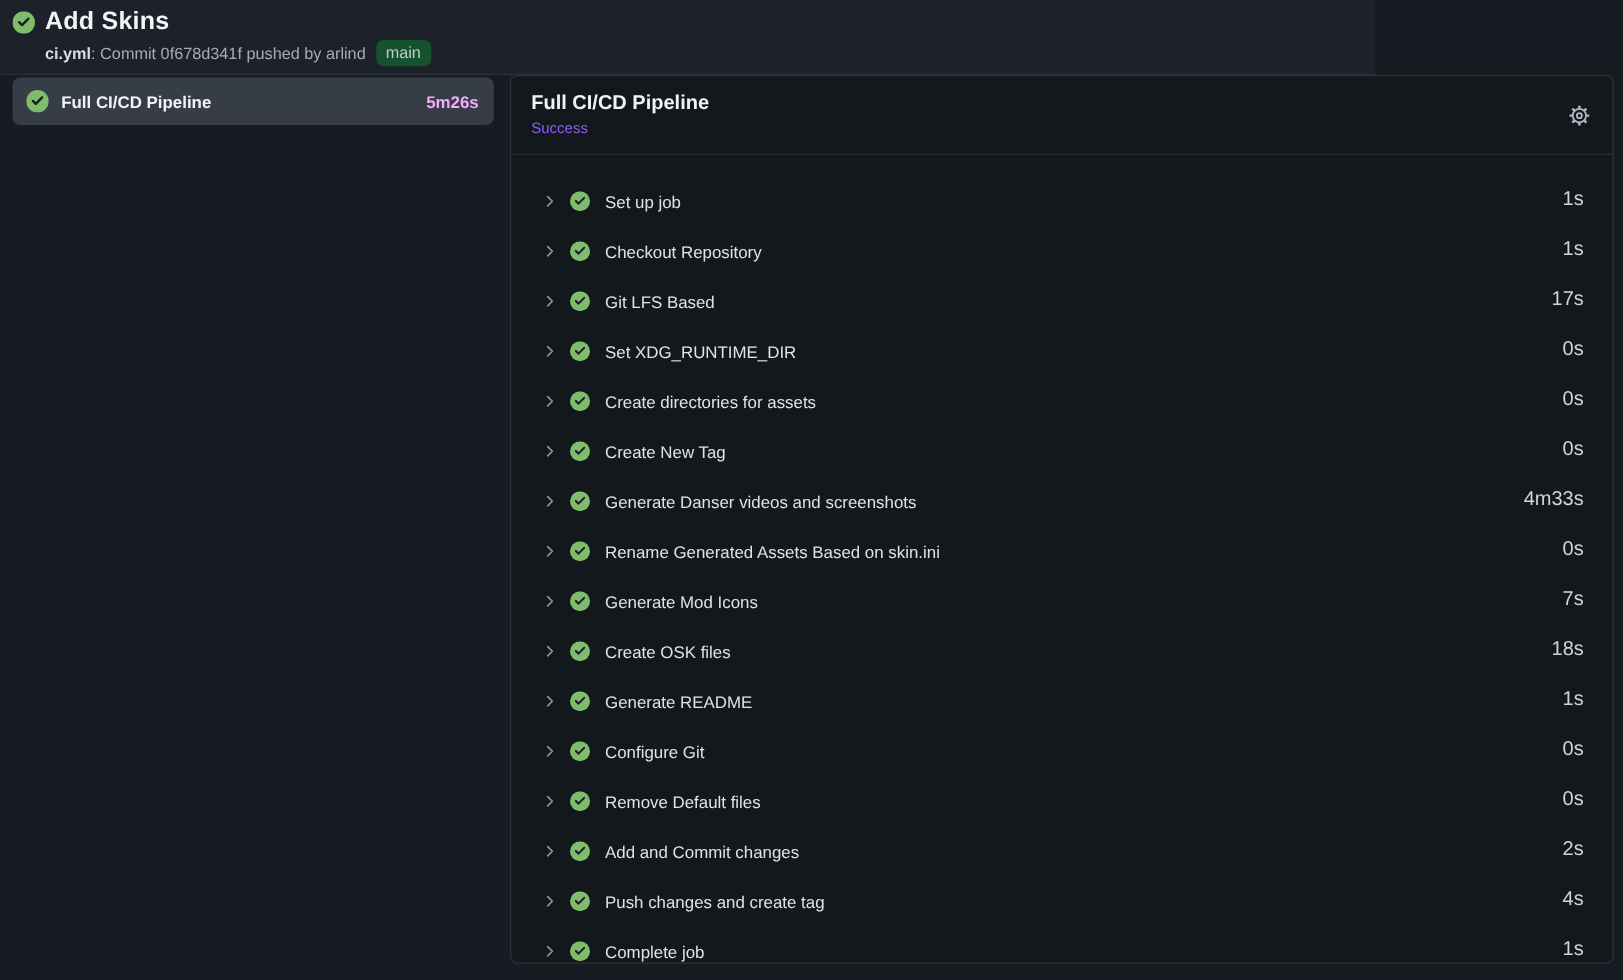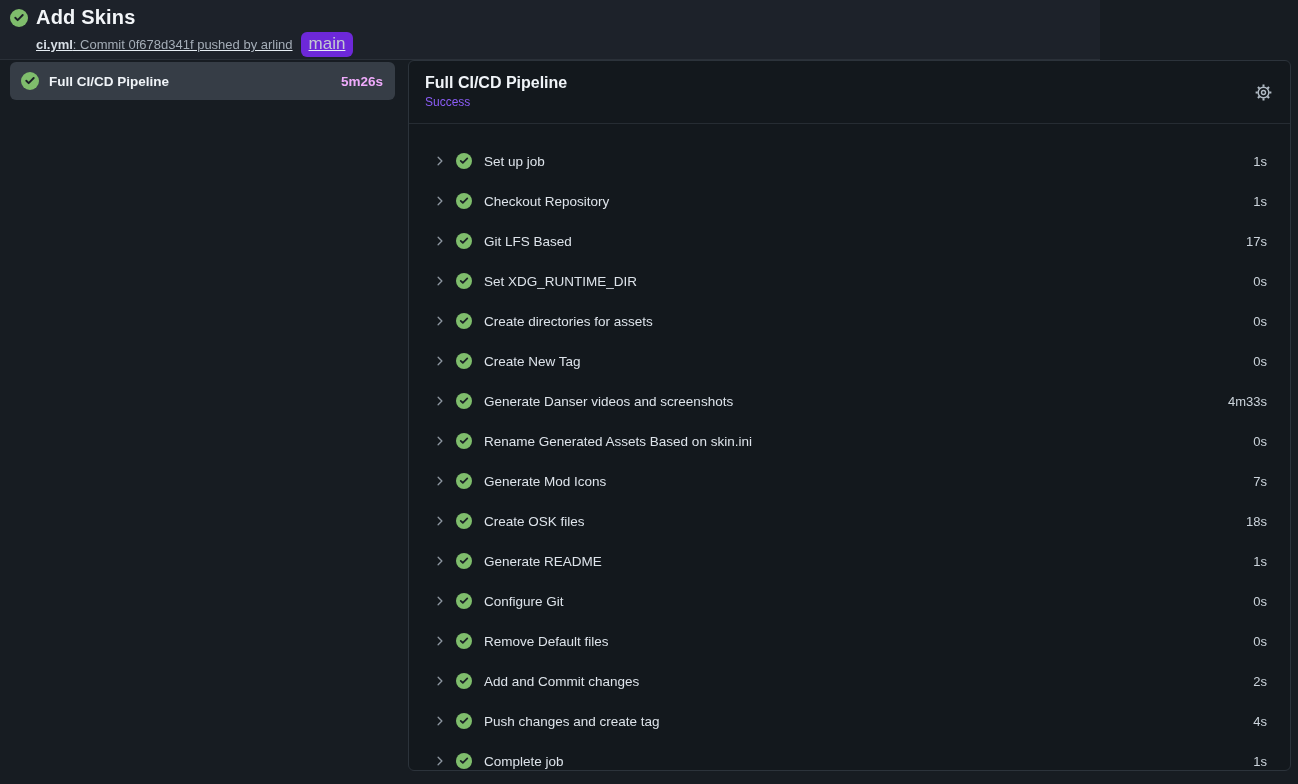--- a/index.html
+++ b/index.html
@@ -13,26 +13,26 @@
 
   
   .topbar {
     position:absolute; left:0; top:0; width:1100px; height:60px;
     background:#1d222a;
     border-bottom:1px solid #2a3038;
     padding:6px 0 0 10px;
   }
   .title-row { display:flex; align-items:center; gap:8px; }
   .run-title { font-size:20px; font-weight:600; color:#f2f5f8; letter-spacing:.2px; }
-  .sub-row { display:flex; align-items:center; gap:8px; margin-left:26px; margin-top:3px;text-decoration:underline; }
+  .sub-row { display:flex; align-items:center; gap:8px; margin-left:26px; margin-top:3px; }
   .sub-text { font-size:13px; color:#a4adb7; }
   .sub-text b { color:#d7dee5; font-weight:700; }
   .branch-badge {
-    display:inline-block; font-size:17px; color:#c3cad2;
-    background:#6d28d9; border-radius:6px; padding:2px 8px 3px;
+    display:inline-block; font-size:13px; color:#c3cad2;
+    background:#14532d; border-radius:6px; padding:2px 8px 3px;
     line-height:1.2;
   }
 
   
   .job-item {
     position:absolute; left:10px; top:62px; width:385px; height:38px;
     background:#363d46; border-radius:6px;
     display:flex; align-items:center; gap:10px;
     padding:0 12px 0 11px; cursor:pointer;
   }
@@ -61,21 +61,21 @@
   
   .steps { padding-top:5px; }
   .step-row {
     height:40px; display:flex; align-items:flex-end;
     padding:0 23px; cursor:pointer;
   }
   .chev { width:16px; height:16px; flex:0 0 16px; display:flex; align-items:center; justify-content:center; margin-right:8px; }
   .check { width:16px; height:16px; flex:0 0 16px; margin-right:12px; }
   .check-lg { width:18px; height:18px; flex:0 0 18px; }
   .step-name { font-size:13.5px; color:#dde3ea; }
-  .step-duration { margin-left:auto; font-size:13px; color:#ccd4dc; }
+  .step-duration { margin-left:auto; font-size:16px; color:#ccd4dc; }
 
   svg { display:block; }
 </style>
 </head>
 <body>
 
 <div class="topbar">
   <div class="title-row">
     <span class="check-lg">
       <svg viewBox="0 0 16 16" width="18" height="18">

